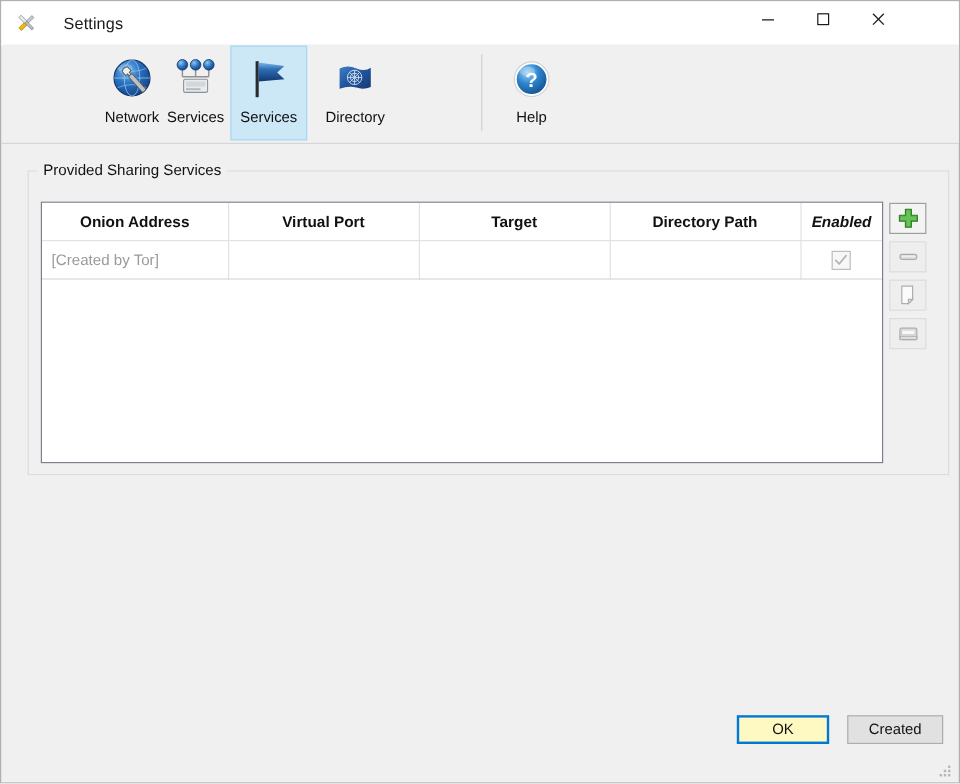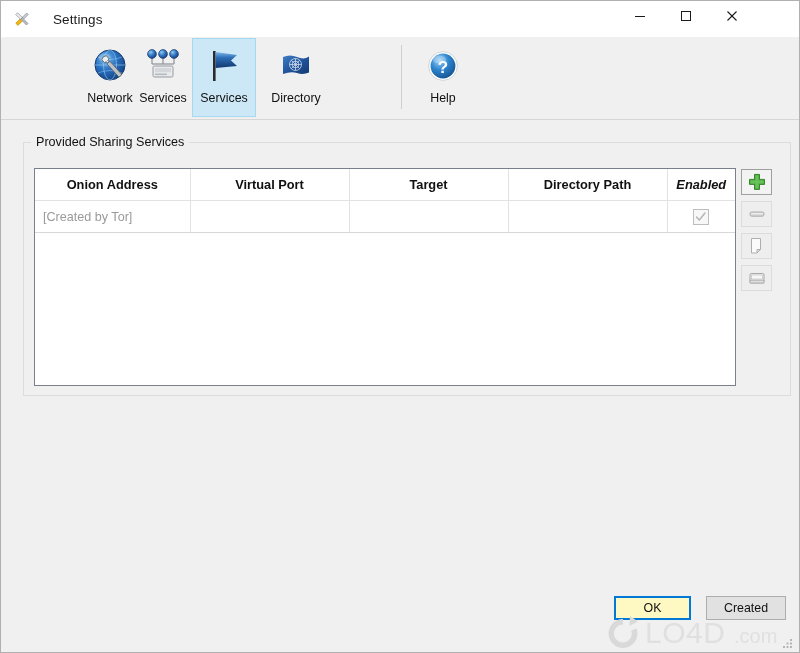--- a/index.html
+++ b/index.html
@@ -453,30 +453,20 @@
     <svg width="20" height="20" viewBox="0 0 20 20">
       <rect x="3" y="5.5" width="14" height="9.5" rx="1.2" fill="#ececec" stroke="#a9a9a9" stroke-width="1"></rect>
       <rect x="4.4" y="7" width="11.2" height="4" fill="#f7f7f7" stroke="#c3c3c3" stroke-width="0.7"></rect>
       <rect x="3" y="12.2" width="14" height="2.8" fill="#dedede" stroke="#a9a9a9" stroke-width="0.8"></rect>
     </svg>
   </div>
 
   <div class="dlgbtn" id="btn-ok">OK</div>
   <div class="dlgbtn" id="btn-cancel">Created</div>
 
-  <div id="watermark">
-    <svg width="200" height="41" viewBox="0 0 200 41">
-      <g fill="#d9d9d9">
-        <path d="M22 6 a14.5 14.5 0 1 0 13.5 9.2 l-5.2 2.2 A9 9 0 1 1 22 11.5 Z"></path>
-        <path d="M29 3 l8 5.5 -8.6 4.6 z"></path>
-      </g>
-      <text x="44" y="30" font-family="Liberation Sans, sans-serif" font-size="30" fill="#e0e0e0" letter-spacing="0.5">LO4D</text>
-      <text x="133" y="30" font-family="Liberation Sans, sans-serif" font-size="20" fill="#e0e0e0">.com</text>
-    </svg>
-  </div>
 
   <div id="grip">
     <svg width="12" height="12" viewBox="0 0 12 12">
       <g fill="#b6b6b6">
         <rect x="8" y="8" width="2" height="2"></rect>
         <rect x="4.5" y="8" width="2" height="2"></rect>
         <rect x="8" y="4.5" width="2" height="2"></rect>
         <rect x="1" y="8" width="2" height="2"></rect>
         <rect x="8" y="1" width="2" height="2"></rect>
         <rect x="4.5" y="4.5" width="2" height="2"></rect>

